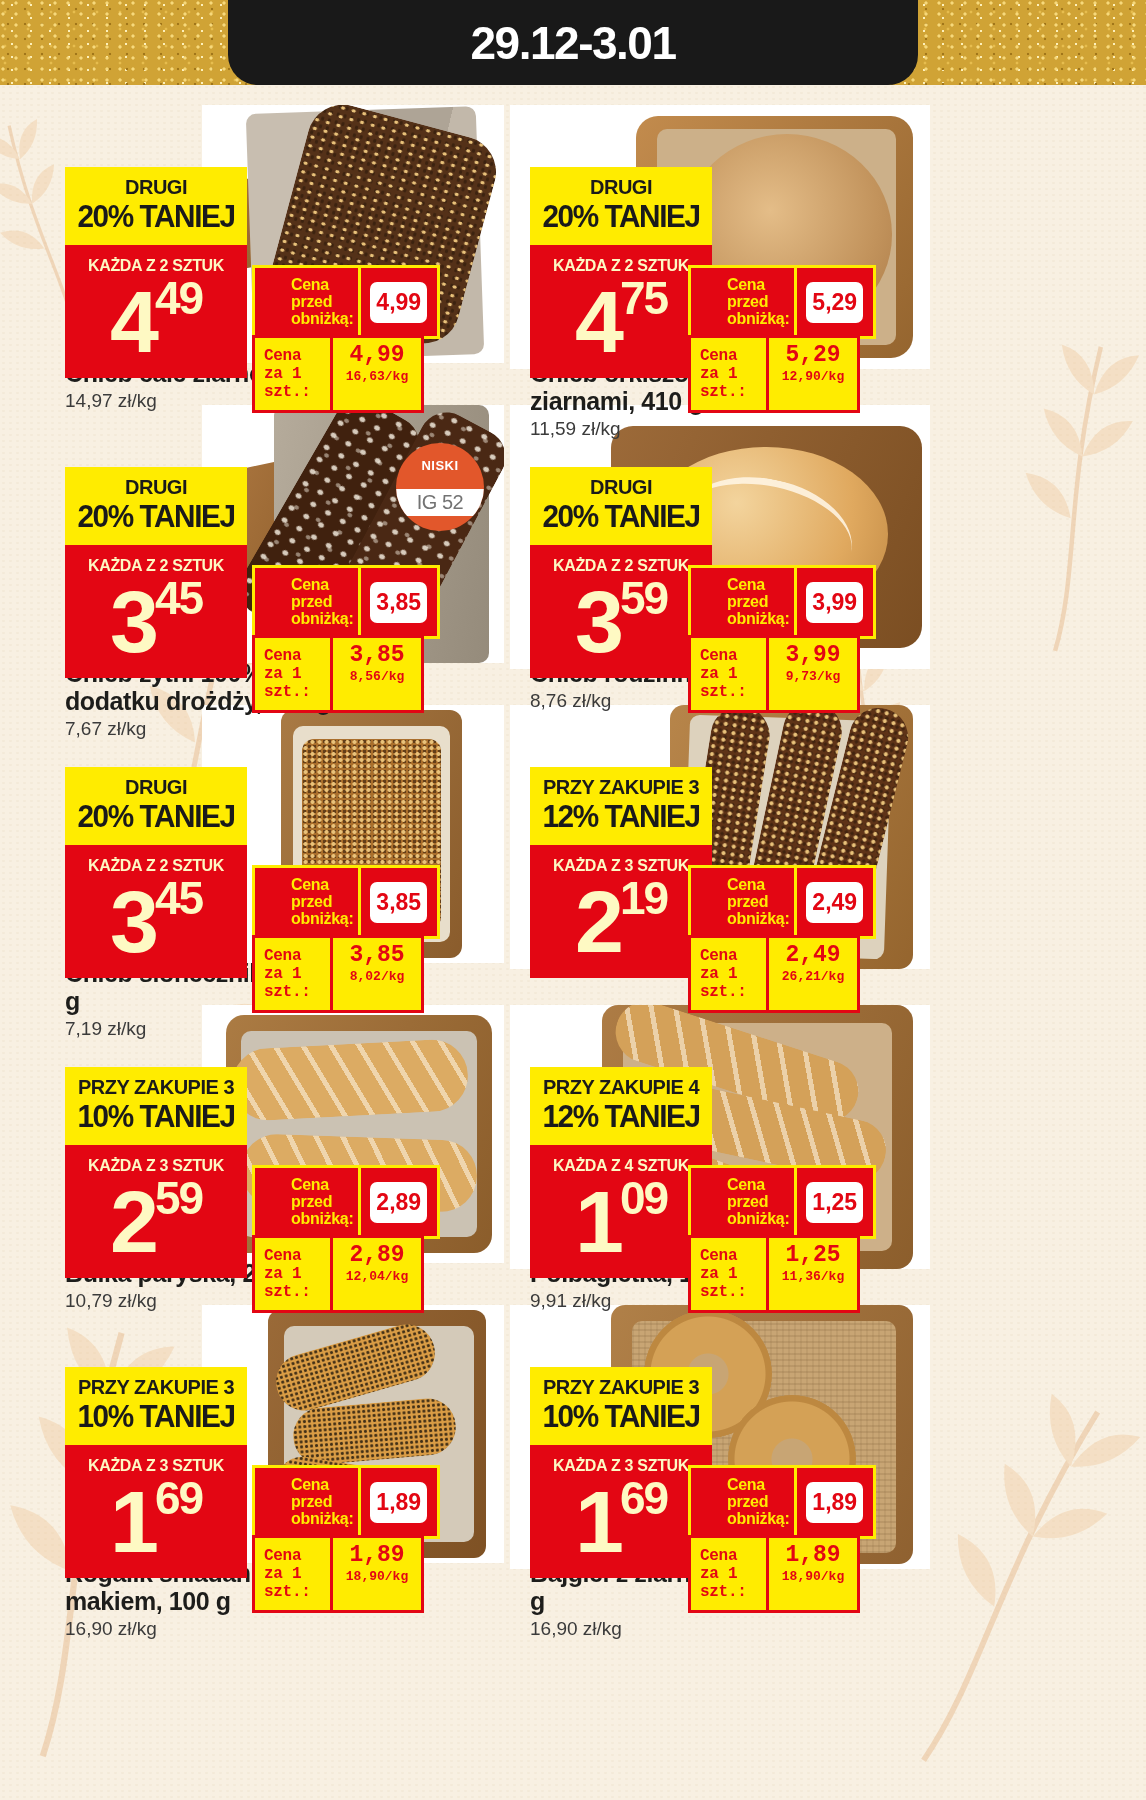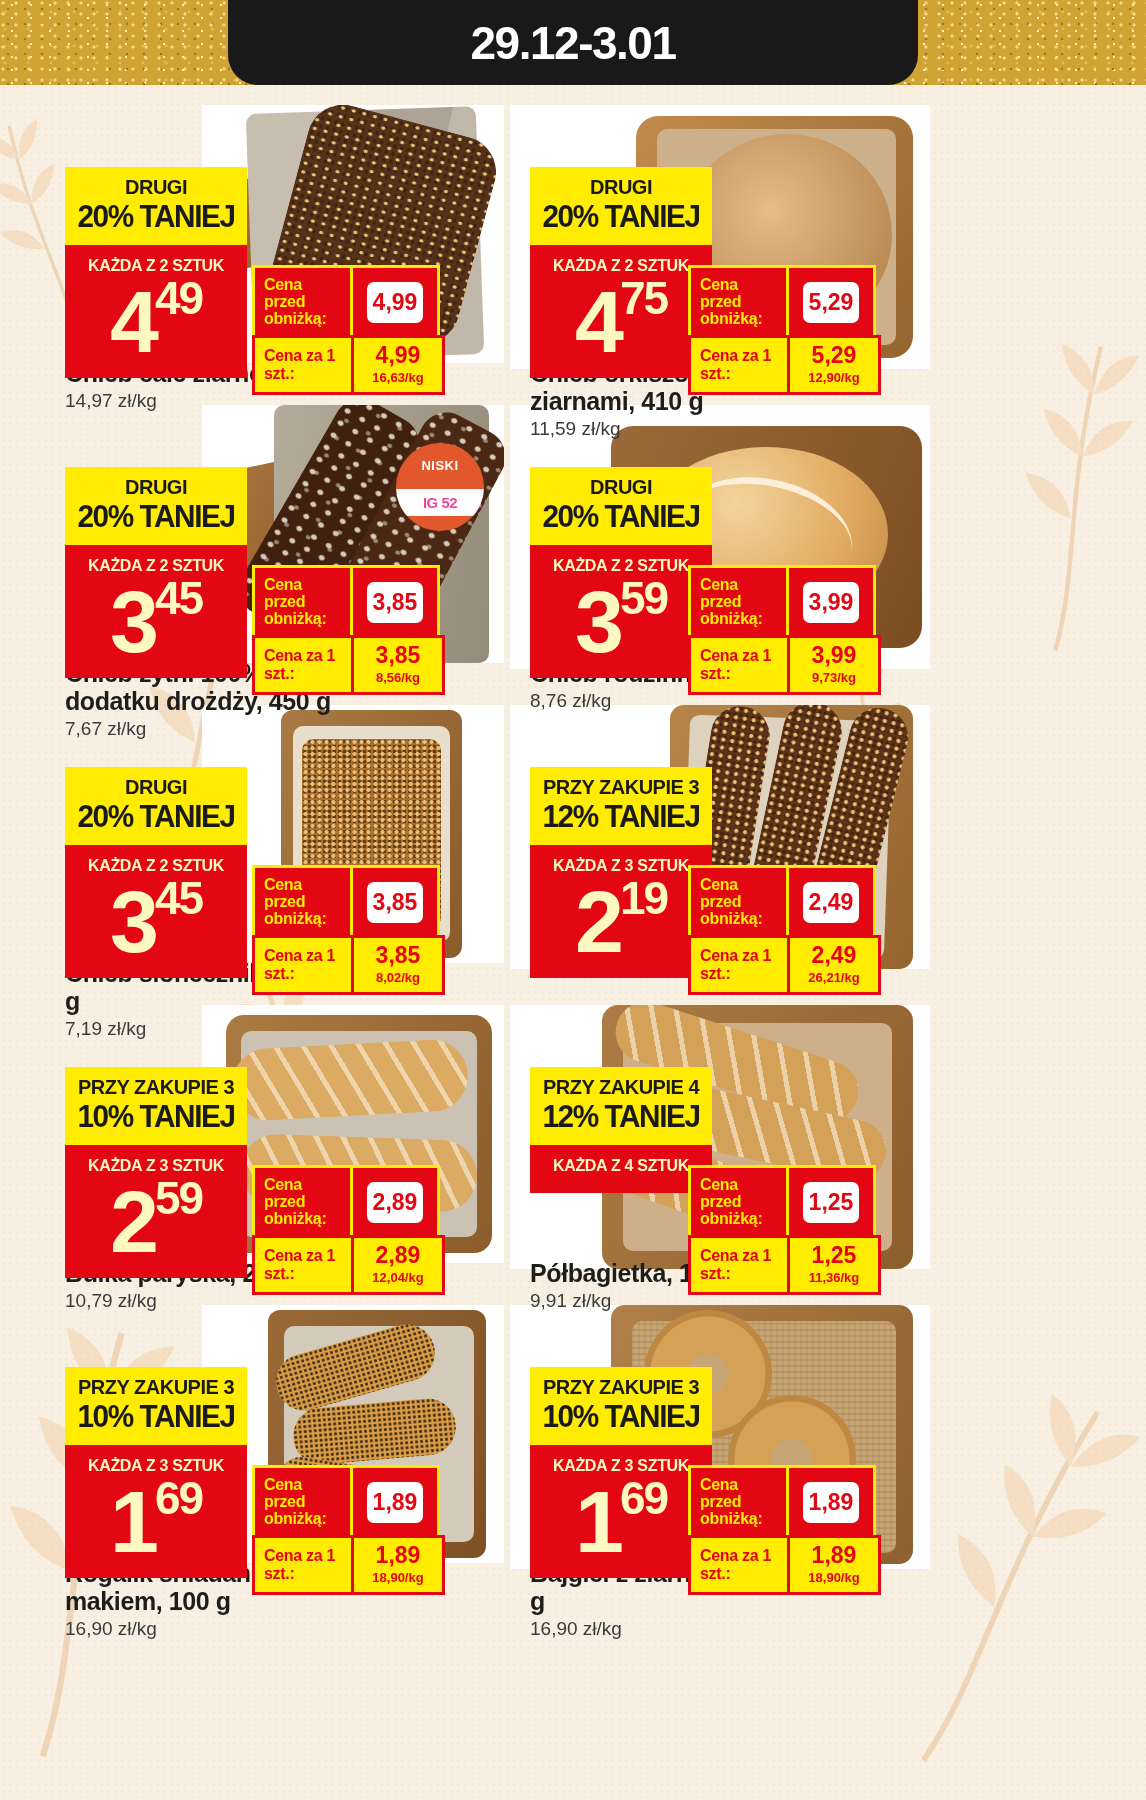--- a/index.html
+++ b/index.html
@@ -104,41 +104,41 @@
   .tile.right .promo{left:20px;}
   .promo-head{background:#ffec00;color:#1a1a1a;padding:9px 4px 10px;}
   .promo-head .l1{font-size:20px;font-weight:800;letter-spacing:-.5px;}
   .promo-head .l2{font-size:31px;font-weight:800;letter-spacing:-1.5px;transform:scaleX(.96);}
   .promo-body{background:#e30613;color:#fef9c3;padding:12px 4px 18px;}
   .promo-body .qty{font-size:16px;font-weight:700;letter-spacing:-.3px;}
   .bigprice{margin-top:4px;font-weight:800;line-height:.85;}
   .bigprice .zl{font-size:88px;letter-spacing:-4px;}
   .bigprice .gr{font-size:46px;vertical-align:38px;letter-spacing:-2px;}
   
-  .box-old{position:absolute;left:212px;top:168px;width:188px;display:flex;background:#e30613;border:3px solid #ffec00;z-index:4;box-sizing:border-box;}
+  .box-old{position:absolute;left:212px;top:168px;width:188px;display:flex;background:#e30613;border:3px solid #ffec00;z-index:4;box-sizing:border-box;padding-left:27px;}
   .tile.right .box-old{left:178px;}
   .box-old .lbl{flex:1;color:#ffec00;font-size:16px;font-weight:700;line-height:1.05;padding:9px 4px 9px 9px;border-right:3px solid #ffec00;display:flex;align-items:center;letter-spacing:-.3px;}
   .box-old .valwrap{width:74px;display:flex;align-items:center;justify-content:center;padding:5px;}
   .box-old .val{background:#fff;border-radius:7px;color:#e30613;font-size:23px;font-weight:800;padding:7px 6px;}
-  .box-unit{position:absolute;left:212px;top:238px;width:193px;display:flex;background:#ffec00;border:3px solid #e30613;z-index:4;box-sizing:border-box;}
+  .box-unit{position:absolute;left:212px;top:238px;width:172px;display:flex;background:#ffec00;border:3px solid #e30613;z-index:4;box-sizing:border-box;font-family:Liberation Mono, monospace;}
   .tile.right .box-unit{left:178px;}
   .box-unit .lbl{flex:1;color:#e30613;font-size:16px;font-weight:700;padding:9px 2px 9px 9px;border-right:3px solid #e30613;display:flex;align-items:center;letter-spacing:-.3px;}
   .box-unit .vals{width:84px;text-align:center;color:#e30613;padding:4px 2px 6px;}
   .box-unit .val{font-size:23px;font-weight:800;}
   .box-unit .perkg{font-size:13px;font-weight:700;margin-top:1px;}
   
   .info{position:absolute;left:25px;top:262px;width:310px;z-index:2;}
   .tile.right .info{left:20px;width:270px;}
   .info .name{font-size:25px;font-weight:800;color:#1d1d1b;line-height:1.12;letter-spacing:-.4px;}
   .info .note{font-size:19px;color:#3b3b3b;margin-top:3px;}
   
   .gi-badge{position:absolute;top:46px;right:26px;width:88px;height:88px;border-radius:50%;background:#e2572b;z-index:5;overflow:hidden;text-align:center;}
   .gi-badge .g1{color:#fff;font-size:13px;font-weight:800;margin-top:15px;letter-spacing:.5px;}
   .gi-badge .band{position:absolute;left:-8%;width:116%;top:46px;height:27px;background:#fff;display:flex;align-items:center;justify-content:center;}
-  .gi-badge .band .g2{color:#ec4899;font-size:15px;font-weight:700;letter-spacing:-.5px;}
+  .gi-badge .band .g2{color:#737373;font-size:20px;font-weight:400;letter-spacing:-.5px;}
 </style>
 </head>
 <body>
 
 <div class="page">
 
   <div class="goldband">
     <div class="banner">
       <span class="dates">29.12-3.01</span>
     </div>
@@ -489,20 +489,21 @@
         <div class="loaf b scored"></div>
         <div class="loaf c scored"></div>
       </div>
       <div class="promo">
         <div class="promo-head">
           <div class="l1">PRZY ZAKUPIE 4</div>
           <div class="l2">12% TANIEJ</div>
         </div>
         <div class="promo-body">
           <div class="qty">KAŻDA Z 4 SZTUK</div>
+          <div class="bigprice"><span class="zl">1</span><span class="gr">09</span></div>
         </div>
       </div>
       <div class="box-old">
         <div class="lbl">Cena przed obniżką:</div>
         <div class="valwrap">
             <div class="val">1,25</div>
           </div>
       </div>
       <div class="box-unit">
         <div class="lbl">Cena za 1 szt.:</div>

